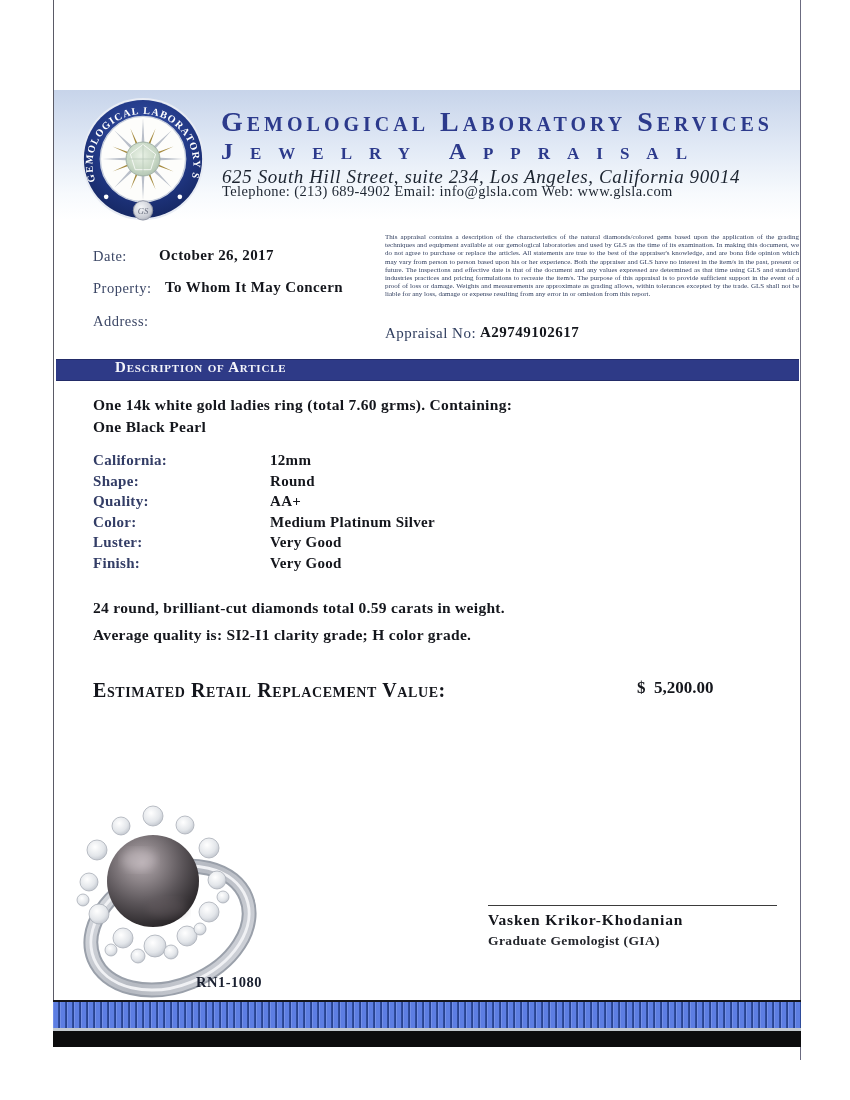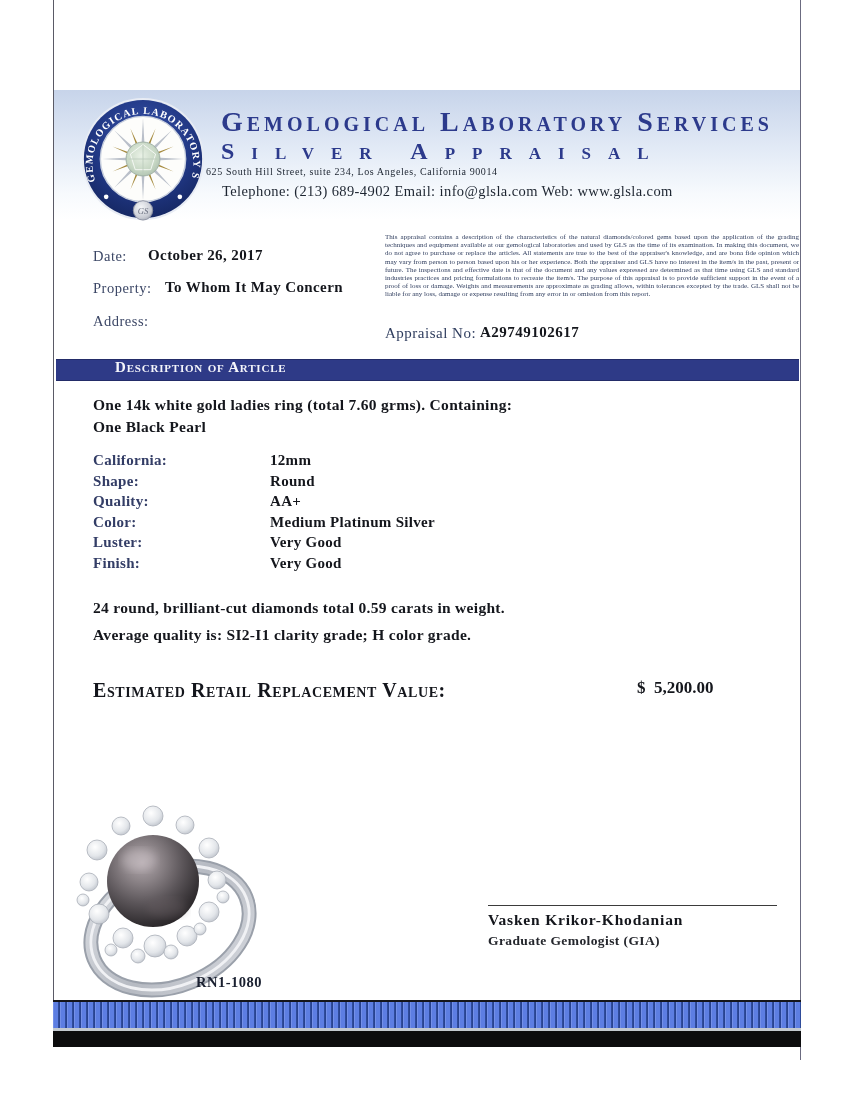--- a/index.html
+++ b/index.html
@@ -12,26 +12,26 @@
   .border-left{left:53px;top:0;width:1px;height:1047px;background:#5a5a66;}
   .border-right{left:800px;top:0;width:1px;height:1060px;background:#6b6b80;}
   
   .header-band{left:54px;top:90px;width:746px;height:130px;
     background:linear-gradient(180deg,#c7d4ea 0%,#e2eaf6 45%,#f7fafd 80%,#ffffff 100%);}
   .logo{left:80px;top:96px;width:126px;height:126px;}
   .org-name{left:221px;top:106px;width:575px;font-variant:small-caps;font-weight:700;
     font-size:28px;letter-spacing:4px;color:#2c3a8c;white-space:nowrap;}
   .doc-type{left:221px;top:138px;width:575px;font-variant:small-caps;font-weight:700;
     font-size:24px;letter-spacing:17px;color:#2c3a8c;white-space:nowrap;}
-  .addr-line{left:206px;top:166px;font-size:10px;letter-spacing:0.6px;color:#1c2430;white-space:nowrap;}
+  .addr-line{left:222px;top:166px;font-size:19px;letter-spacing:0.6px;color:#1c2430;white-space:nowrap;font-style:italic;}
   .contact-line{left:222px;top:183px;font-size:14.5px;letter-spacing:0.4px;color:#1c2430;white-space:nowrap;}
   
   .meta-label{font-size:14.5px;color:#3c4766;letter-spacing:0.5px;}
   .meta-value{font-size:15px;font-weight:700;color:#14161c;letter-spacing:0.4px;}
-  .lbl-date{left:93px;top:248px;}    .val-date{left:148px;top:247px;}
+  .lbl-date{left:93px;top:248px;}    .val-date{left:159px;top:247px;}
   .lbl-prop{left:93px;top:280px;}    .val-prop{left:157px;top:279px;margin-left:8px;}
   .lbl-addr{left:93px;top:313px;}
   .disclaimer{left:385px;top:233px;width:414px;font-size:7px;line-height:8.2px;
     color:#2f3d5e;text-align:justify;}
   .appraisal-no-label{left:385px;top:325px;font-size:15px;color:#2f3d5e;letter-spacing:0.5px;}
   .appraisal-no-value{left:480px;top:324px;font-size:15px;font-weight:700;color:#14161c;letter-spacing:0.5px;text-align:center;}
   
   .section-bar{left:56px;top:359px;width:743px;height:20px;background:#2e3a87;
     border-top:1px solid #232c68;border-bottom:1px solid #232c68;}
   .section-title{left:115px;top:359px;font-variant:small-caps;font-weight:700;
@@ -131,21 +131,21 @@
       </g>
 
       <g>
         <circle cx="65" cy="118" r="10" fill="url(#medalGrad)" stroke="#8d93a2" stroke-width="1"></circle>
         <text x="65" y="122" text-anchor="middle" font-size="9" font-style="italic" fill="#6a7080" font-family="Liberation Serif, DejaVu Serif, serif">GS</text>
       </g>
     </svg>
   </div>
 
   <div class="abs org-name">Gemological Laboratory Services</div>
-  <div class="abs doc-type">Silver Appraisal</div>
+  <div class="abs doc-type">Jewelry Appraisal</div>
   <div class="abs addr-line">625 South Hill Street, suite 234, Los Angeles, California 90014</div>
   <div class="abs contact-line">Telephone: (213) 689-4902  Email: info@glsla.com  Web: www.glsla.com</div>
 
   <div class="abs meta-label lbl-date">Date:</div>
   <div class="abs meta-value val-date">October 26, 2017</div>
   <div class="abs meta-label lbl-prop">Property:</div>
   <div class="abs meta-value val-prop">To Whom It May Concern</div>
   <div class="abs meta-label lbl-addr">Address:</div>
 
   <div class="abs disclaimer">This appraisal contains a description of the characteristics of the natural diamonds/colored gems based upon the application of the grading techniques and equipment available at our gemological laboratories and used by GLS as the time of its examination. In making this document, we do not agree to purchase or replace the articles. All statements are true to the best of the appraiser's knowledge, and are bona fide opinion which may vary from person to person  based upon his or her experience.  Both the appraiser and GLS have no interest in the item/s in the past, present or future.  The inspections and effective date is that of the document and any values expressed are determined as that time using GLS and standard industries practices and pricing formulations to recreate the item/s.  The purpose of this appraisal is to provide sufficient support in the event of a proof of loss or damage.  Weights and measurements are approximate as grading allows, within tolerances excepted by the trade.  GLS shall not be liable for any loss, damage or expense resulting from any error in or omission from this report.</div>

